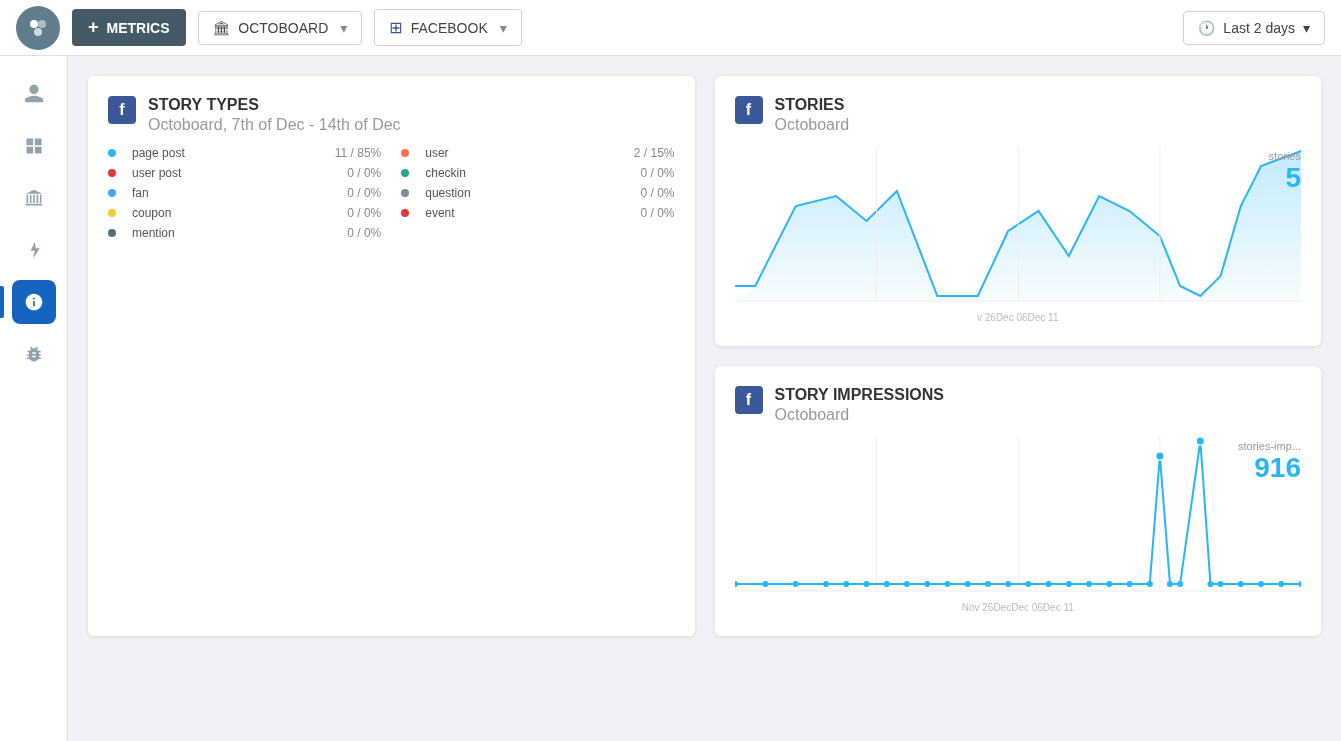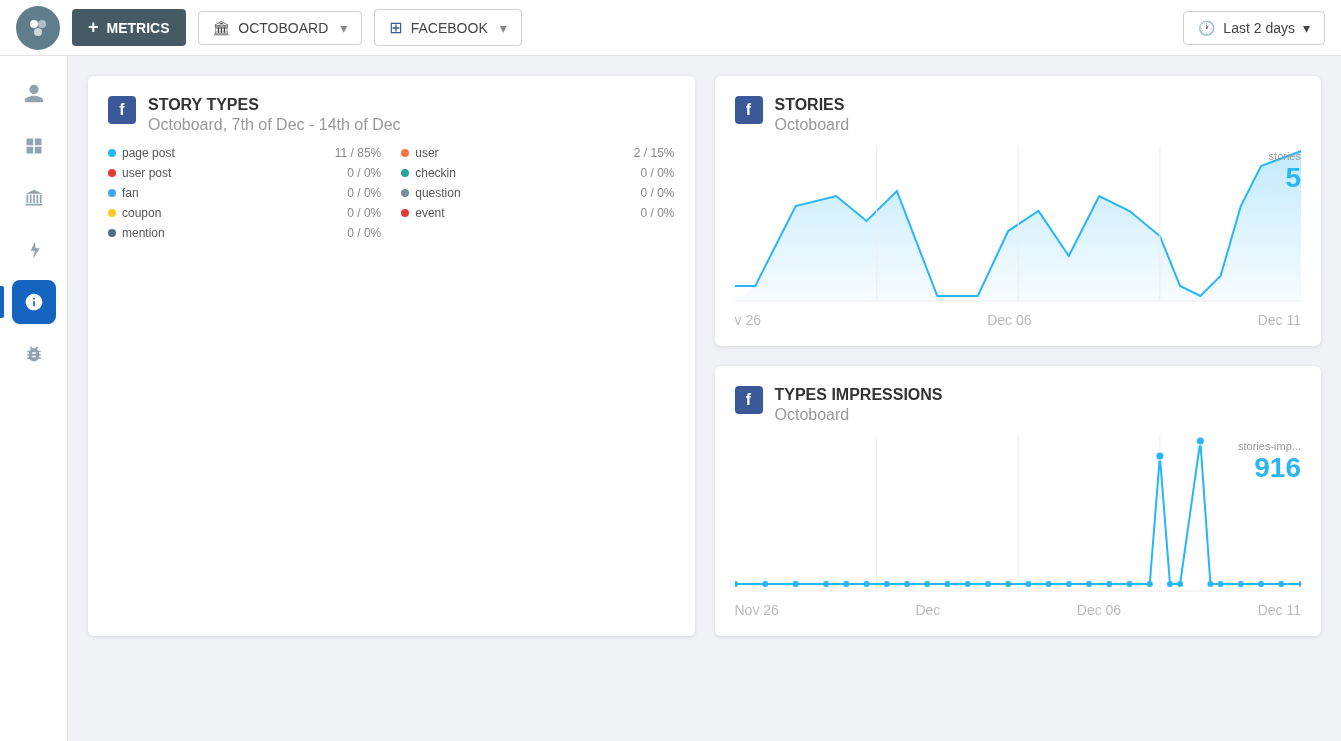--- a/index.html
+++ b/index.html
@@ -159,21 +159,21 @@
 
     
     .legend {
       display: grid;
       grid-template-columns: 1fr 1fr;
       gap: 6px 20px;
       margin-top: 12px;
       font-size: 12px;
     }
     .legend-col { display: flex; flex-direction: column; gap: 6px; }
-    .legend-item { display: flex; align-items: center; gap: 6px; }
+    .legend-item { display: flex; align-items: center; gap: 16px; }
     .legend-dot { width: 8px; height: 8px; border-radius: 50%; flex-shrink: 0; }
     .legend-label { color: #555; min-width: 70px; }
     .legend-value { color: #888; margin-left: auto; }
 
     
     .chart-container {
       position: relative;
       height: 180px;
     }
     .chart-value-badge {
@@ -182,22 +182,22 @@
       right: 0;
       text-align: right;
     }
     .chart-value-label { font-size: 11px; color: #999; }
     .chart-value-num { font-size: 28px; font-weight: 700; color: #29b6f6; }
 
     .chart-svg { width: 100%; height: 160px; }
 
     .x-labels {
       display: flex;
-      justify-content: space-between;
-      font-size: 14px;
+      justify-content: center;
+      font-size: 10px;
       color: #bbb;
       margin-top: 2px;
     }
 
     
     .impressions-value-num { color: #29b6f6; font-size: 28px; font-weight: 700; }
   </style>
 </head>
 <body>
 
@@ -411,21 +411,21 @@
             <span>Dec 06</span>
             <span>Dec 11</span>
           </div>
         </div>
       </div>
 
       <div class="card">
         <div class="card-header">
           <div class="fb-icon">f</div>
           <div>
-            <div class="card-title">TYPES IMPRESSIONS</div>
+            <div class="card-title">STORY IMPRESSIONS</div>
             <div class="card-subtitle">Octoboard</div>
           </div>
         </div>
         <div class="chart-container">
           <div class="chart-value-badge">
             <div class="chart-value-label">stories-imp...</div>
             <div class="impressions-value-num">916</div>
           </div>
           <svg class="chart-svg" viewBox="0 0 560 160" preserveAspectRatio="none">
 

